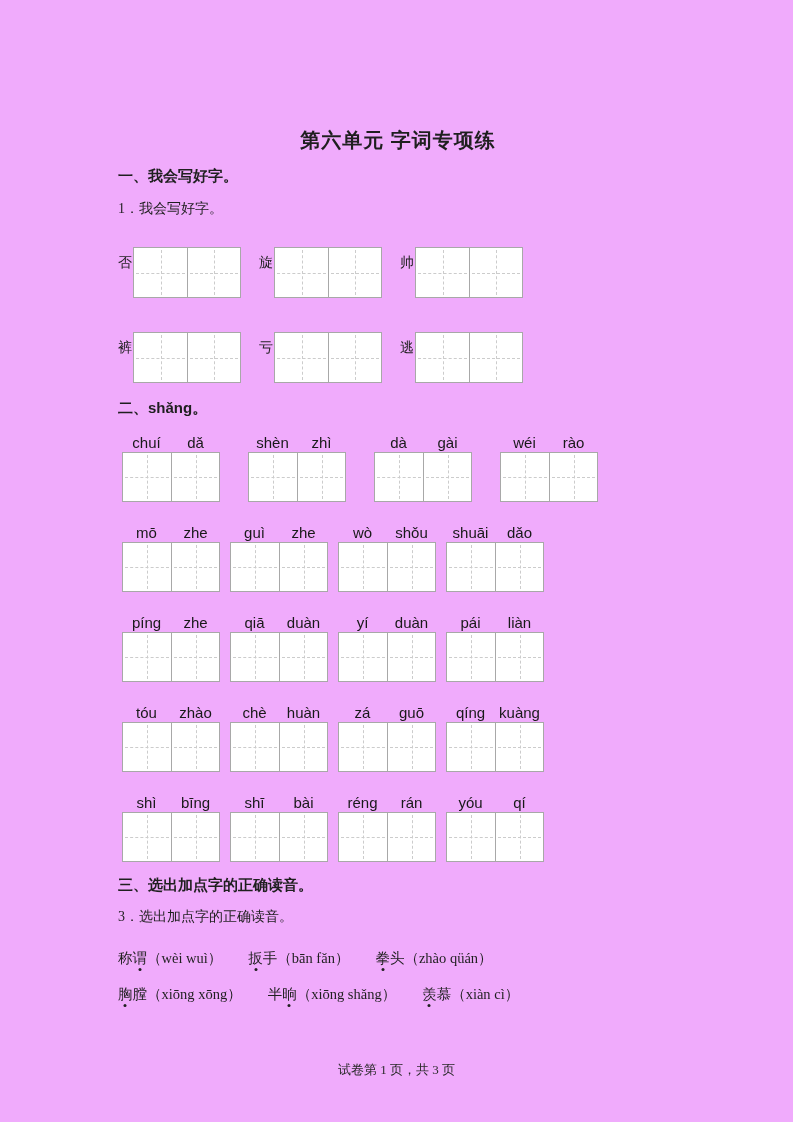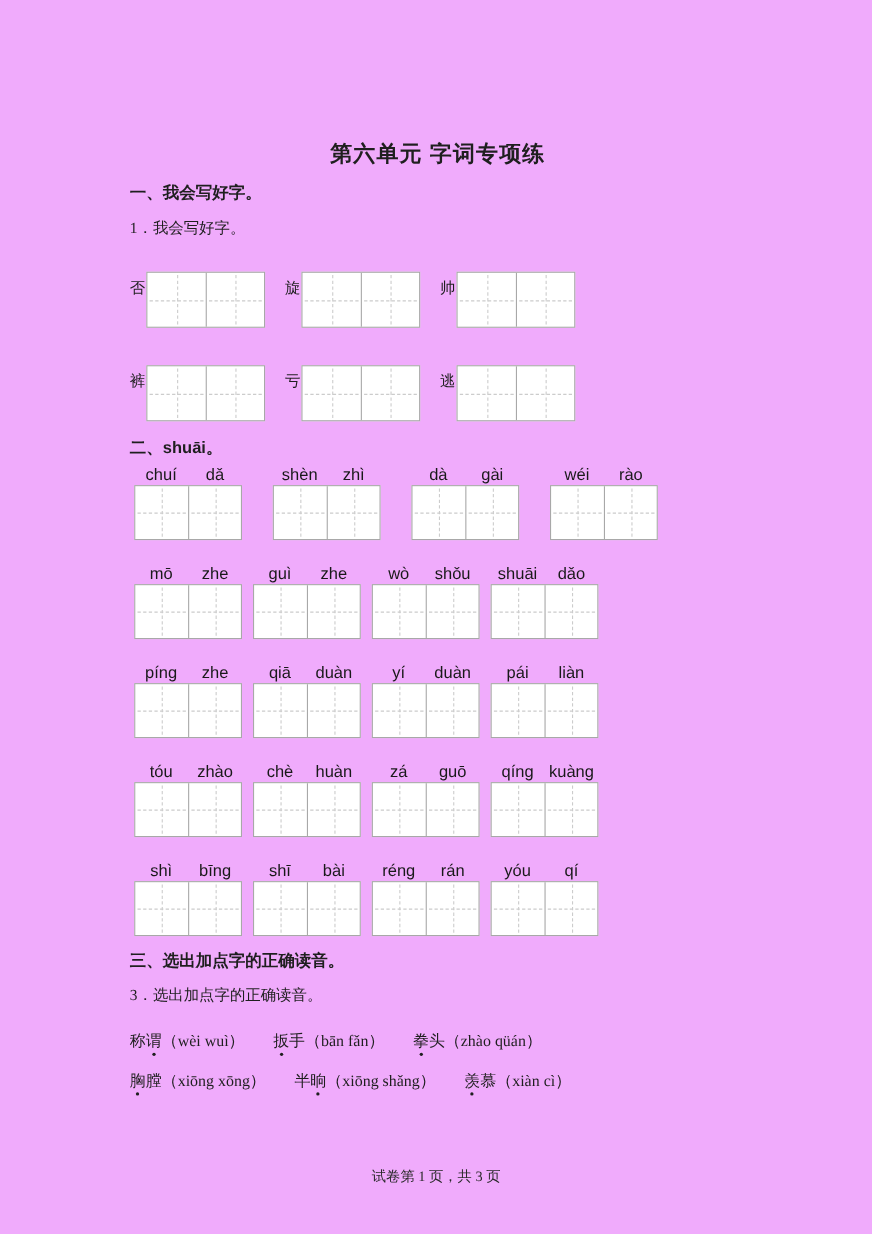--- a/index.html
+++ b/index.html
@@ -49,21 +49,21 @@
   .tcell::after {
     content:""; position:absolute; top:50%; left:2px; right:2px;
     border-top:1px dashed #cccccc;
   }
 
   .sec2-heading { margin-top:15px; }
   .item2 { margin-top:13px; }
 
   
   .pyrow { display:flex; gap:10px; margin-left:4px; }
-  .pyrow1 { margin-top:5px;gap:28px; }
+  .pyrow1 { margin-top:16px;gap:28px; }
   .pyrow + .pyrow { margin-top:22px; }
   .pgroup { width:98px; }
   .plabels { display:flex; height:18px; }
   .plabels span {
     flex:1; text-align:center;
     font-family:"Liberation Sans", sans-serif;
     font-size:15px; line-height:18px; color:#191919;
   }
   .pgrid .tcell { width:48px; height:48px; }
 
@@ -141,21 +141,21 @@
       </div>
       <div class="wgroup">
         <span class="wlabel">逃</span>
         <div class="tgrid">
           <div class="tcell"></div>
           <div class="tcell"></div>
         </div>
       </div>
     </div>
 
-    <div class="sec-heading sec2-heading">二、shuāi。</div>
+    <div class="sec-heading sec2-heading">二、shǎng。</div>
 
     <div class="pyrow pyrow1">
       <div class="pgroup">
         <div class="plabels">
             <span>chuí</span>
             <span>dǎ</span>
           </div>
         <div class="tgrid pgrid">
             <div class="tcell"></div>
             <div class="tcell"></div>

